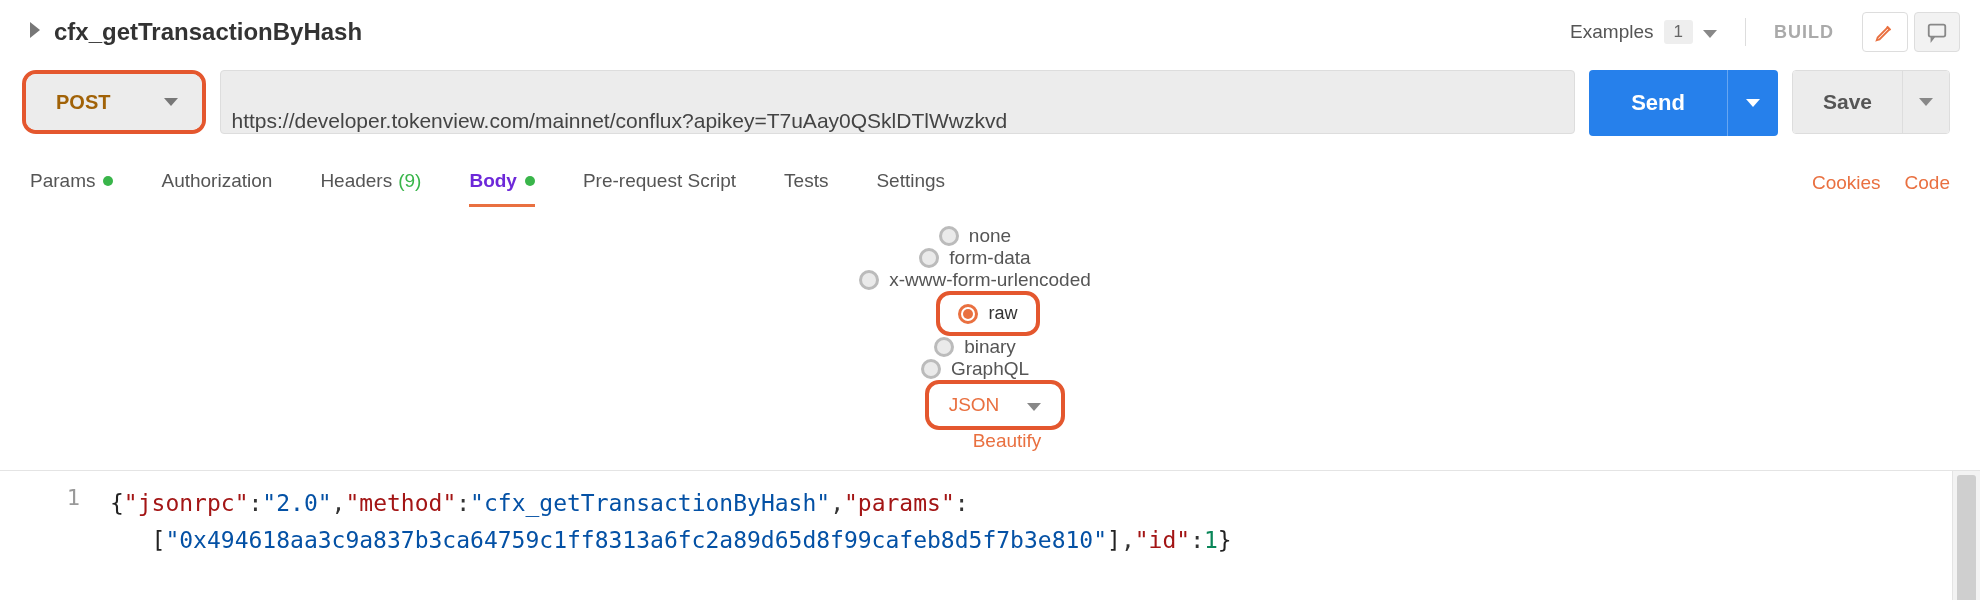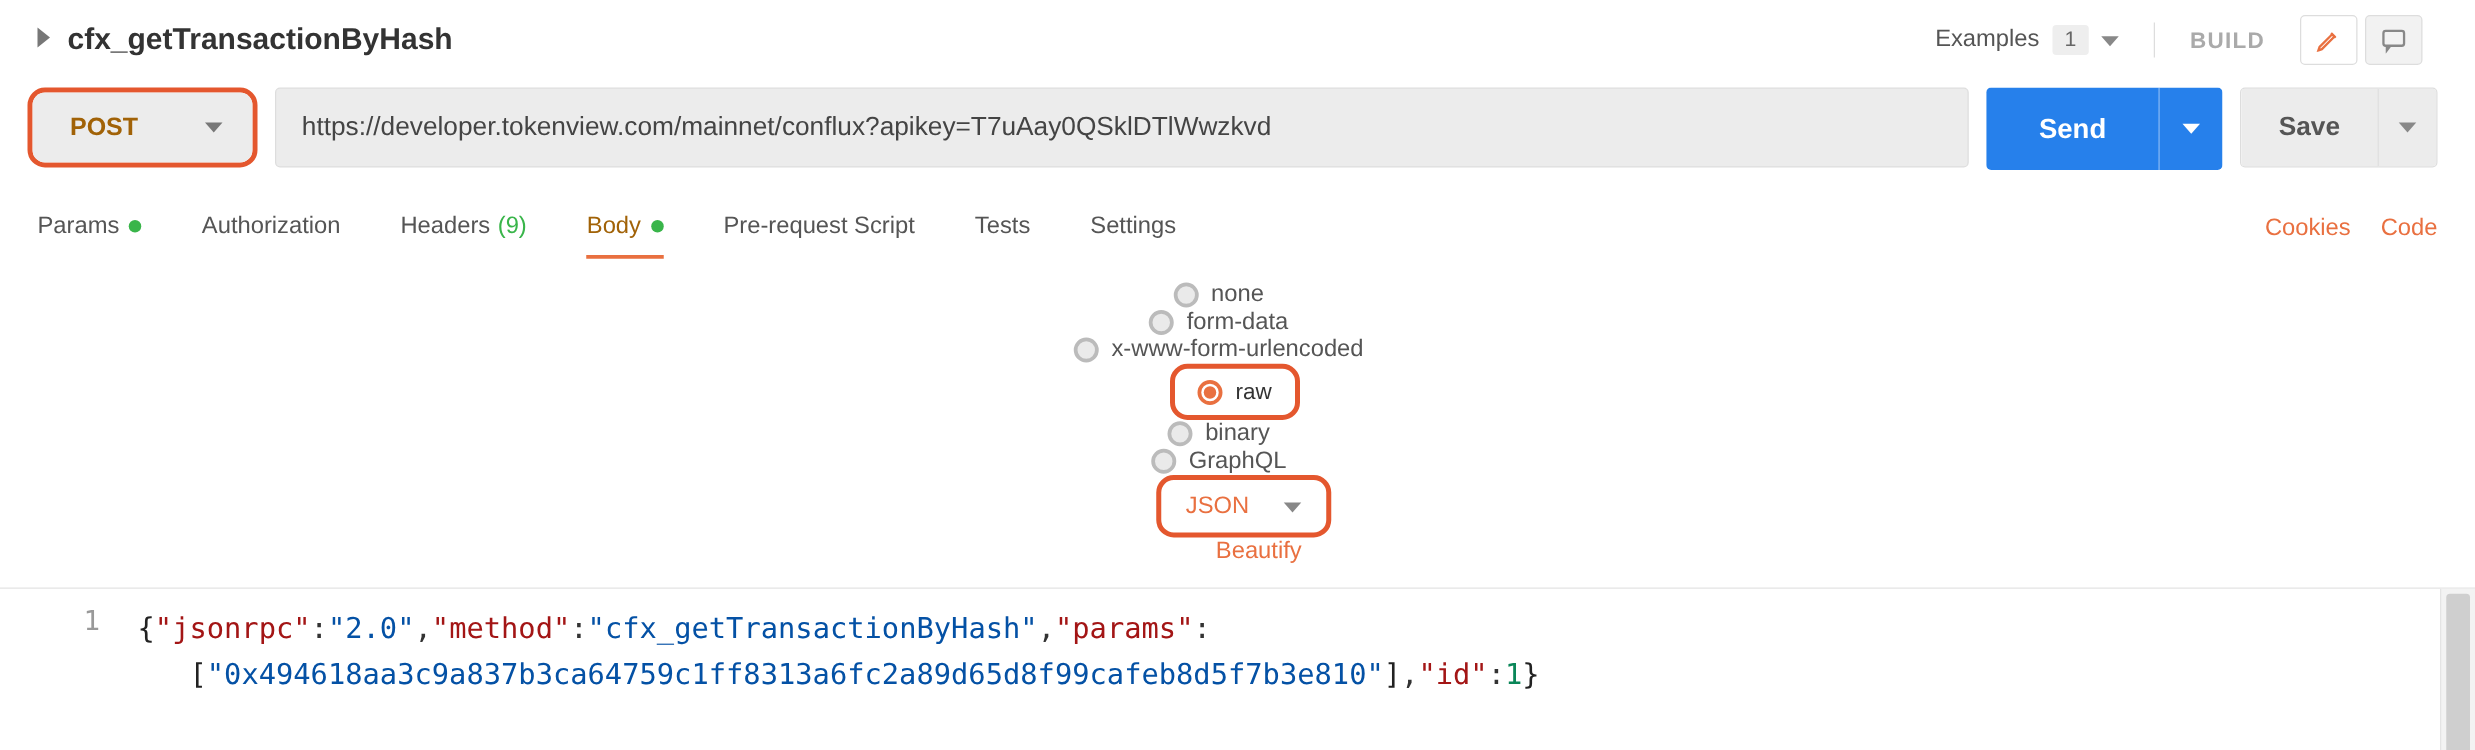--- a/index.html
+++ b/index.html
@@ -1,46 +1,46 @@
 <!DOCTYPE html>
 <html><head>
 <meta charset="utf-8">
 <style>
 * { margin: 0; padding: 0; box-sizing: border-box; }
 body { font-family: -apple-system, BlinkMacSystemFont, "Segoe UI", Arial, sans-serif; font-size: 18px; color: #333; width: 1980px; background: #fff; }
 
-.header-row { display: flex; align-items: center; padding: 12px 42px 18px 30px; justify-content: space-between; }
+.header-row { display: flex; align-items: center; padding: 12px 20px 18px 30px; justify-content: space-between; }
 .collapse-icon { color: #777; cursor: pointer; margin-right: 14px; }
 .request-title { font-size: 24px; font-weight: 600; color: #333; }
 .header-spacer { flex: 1; }
 .examples-wrap { display: flex; align-items: center; color: #555; font-size: 19px; margin-right: 28px; }
 .examples-count { background: #eee; color: #666; padding: 2px 10px; border-radius: 3px; margin-left: 10px; font-size: 17px; }
 .examples-caret { margin-left: 10px; color: #888; }
 .divider { width: 1px; height: 28px; background: #ddd; margin-right: 28px; }
 .build-label { color: #aaa; font-size: 18px; letter-spacing: 1px; font-weight: 600; margin-right: 28px; }
 .edit-btn { width: 46px; height: 40px; border: 1px solid #ddd; background: #fff; border-radius: 4px; display: flex; align-items: center; justify-content: center; cursor: pointer; margin-right: 6px; }
 .edit-btn svg { stroke: #e97040; }
 .comment-btn { width: 46px; height: 40px; border: 1px solid #ddd; background: #f2f2f2; border-radius: 4px; display: flex; align-items: center; justify-content: center; cursor: pointer; }
 .comment-btn svg { stroke: #888; fill: none; }
 
 .url-row { display: flex; align-items: stretch; padding: 0 30px 24px 22px; gap: 14px; }
 .method-selector { display: flex; align-items: stretch; border: 4px solid #e4572e; border-radius: 14px; overflow: hidden; height: 64px; }
 .method-label { background: #ececec; color: #a16207; font-weight: 700; font-size: 20px; padding: 0 30px; display: flex; align-items: center; }
 .method-arrow { background: #ececec; padding: 0 24px; display: flex; align-items: center; color: #777; }
-.url-input { flex: 1; background: #ececec; border: 1px solid #ddd; border-radius: 4px; padding: 0 20px; display: flex; align-items: center; font-size: 21px; color: #444; height: 64px; }
+.url-input { flex: 1; background: #ececec; border: 1px solid #ddd; border-radius: 4px; padding: 0 10px; display: flex; align-items: flex-end; font-size: 21px; color: #444; height: 64px; }
 .send-group { display: flex; height: 66px; border-radius: 4px; overflow: hidden; }
 .send-btn { background: #2680eb; color: #fff; font-weight: 600; font-size: 22px; border: none; padding: 0 42px; cursor: pointer; }
 .send-caret { background: #2680eb; border-left: 1px solid rgba(255,255,255,0.3); color: #fff; padding: 0 18px; display: flex; align-items: center; cursor: pointer; }
 .save-group { display: flex; height: 64px; border: 1px solid #ddd; border-radius: 4px; overflow: hidden; }
 .save-btn { background: #ececec; color: #555; font-weight: 600; font-size: 21px; border: none; padding: 0 30px; cursor: pointer; }
 .save-caret { background: #ececec; border-left: 1px solid #ddd; color: #888; padding: 0 16px; display: flex; align-items: center; cursor: pointer; }
 
 .tabs-row { display: flex; align-items: center; padding: 0 30px; border-bottom: 1px solid transparent; }
 .tab { padding: 10px 0 14px 0; margin-right: 48px; color: #555; font-size: 19px; cursor: pointer; position: relative; display: flex; align-items: center; }
-.tab.active { color: #a16207; font-weight: 400; }
+.tab.active { color: #6d28d9; font-weight: 700; }
 .tab.active::after { content: ''; position: absolute; left: 0; right: 0; bottom: -1px; height: 3px; background: #e97040; }
 .dot-green { width: 10px; height: 10px; background: #39b54a; border-radius: 50%; margin-left: 8px; }
 .hdrcount { color: #39b54a; margin-left: 6px; }
 .tabs-spacer { flex: 1; }
 .link-orange { color: #e97040; font-size: 19px; margin-left: 24px; cursor: pointer; text-align: center; }
 
 .body-types-row { display: flex; align-items: center; padding: 18px 30px 18px 40px; flex-direction: column; }
 .radio-opt { display: flex; align-items: center; margin-right: 40px; color: #555; font-size: 19px; cursor: pointer; }
 .radio-circle { width: 20px; height: 20px; border: 3px solid #bbb; border-radius: 50%; margin-right: 10px; background: #eaeaea; }
 .raw-box { display: flex; align-items: center; border: 4px solid #e4572e; border-radius: 14px; padding: 8px 18px; margin-right: 14px; cursor: pointer; }

